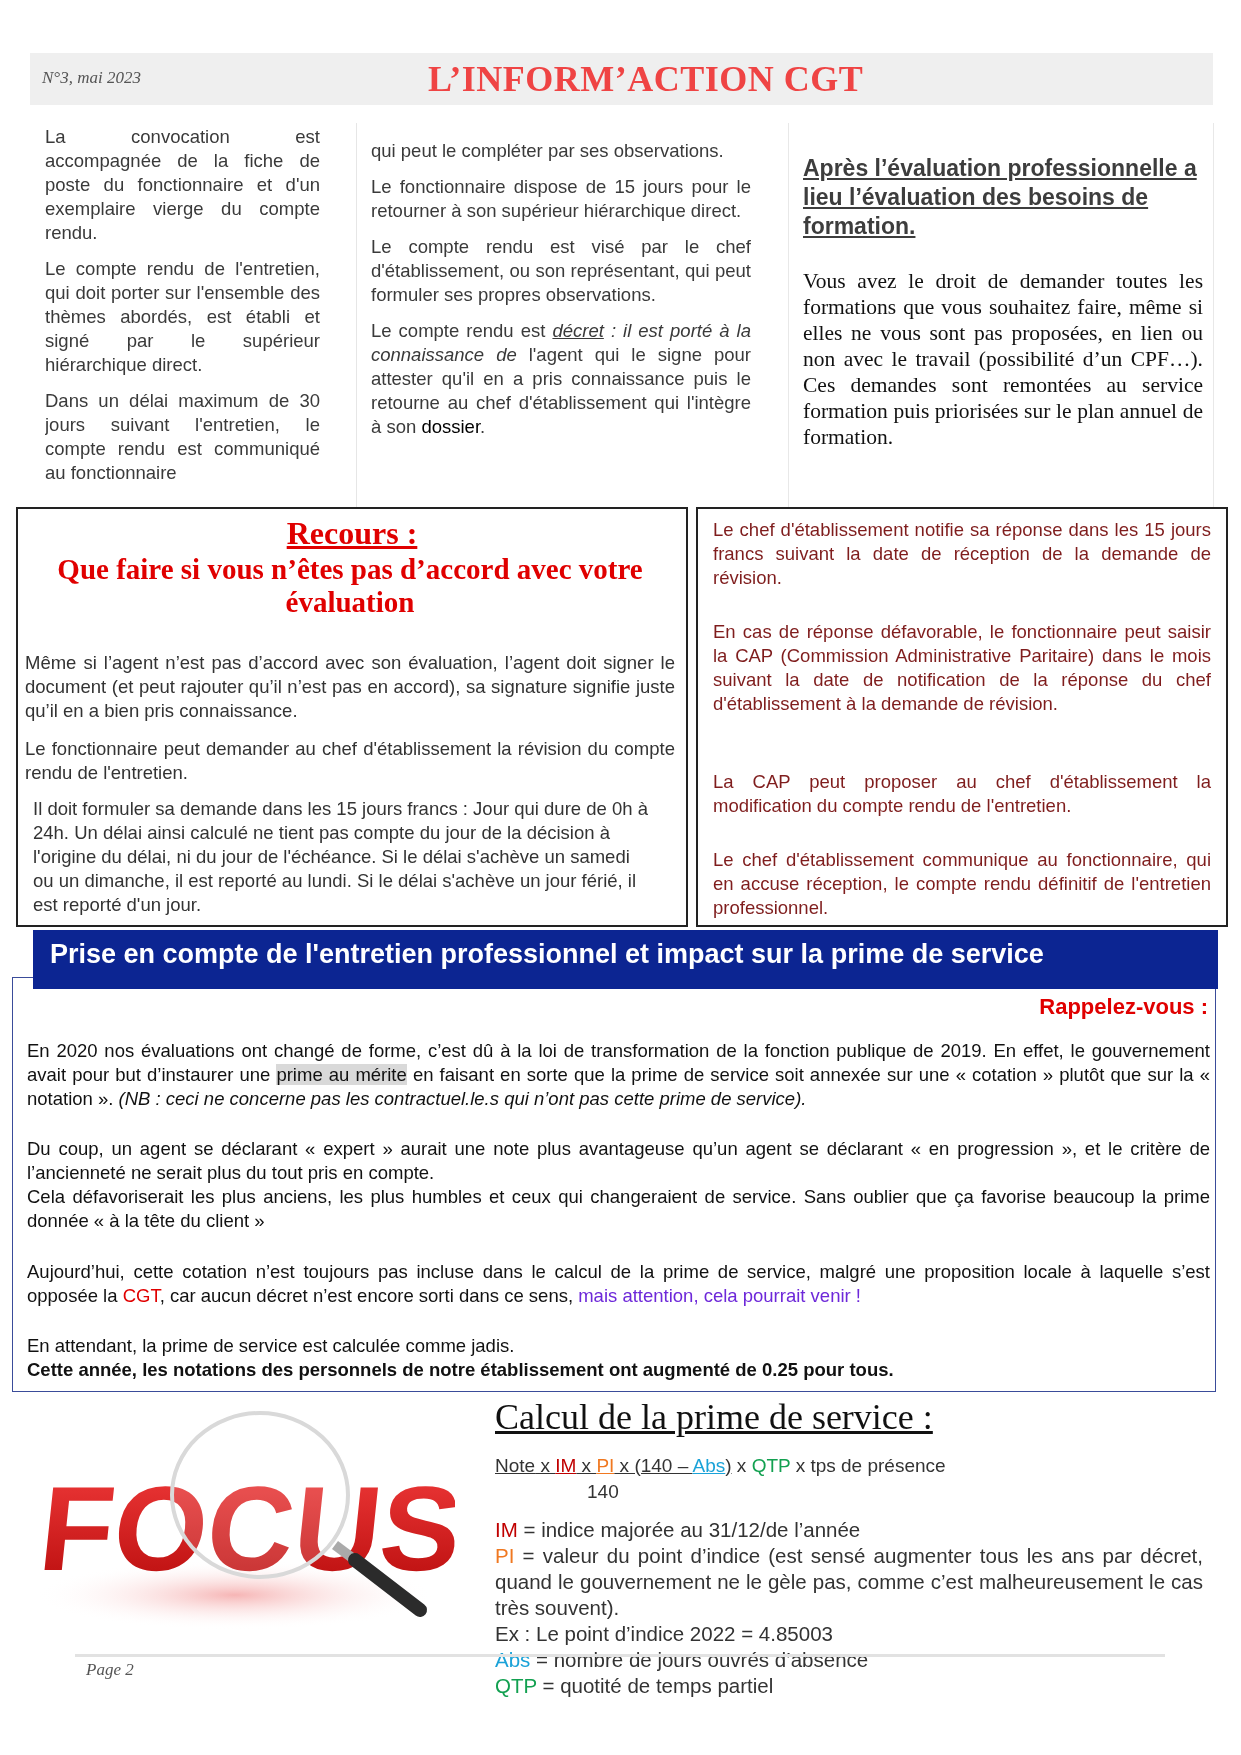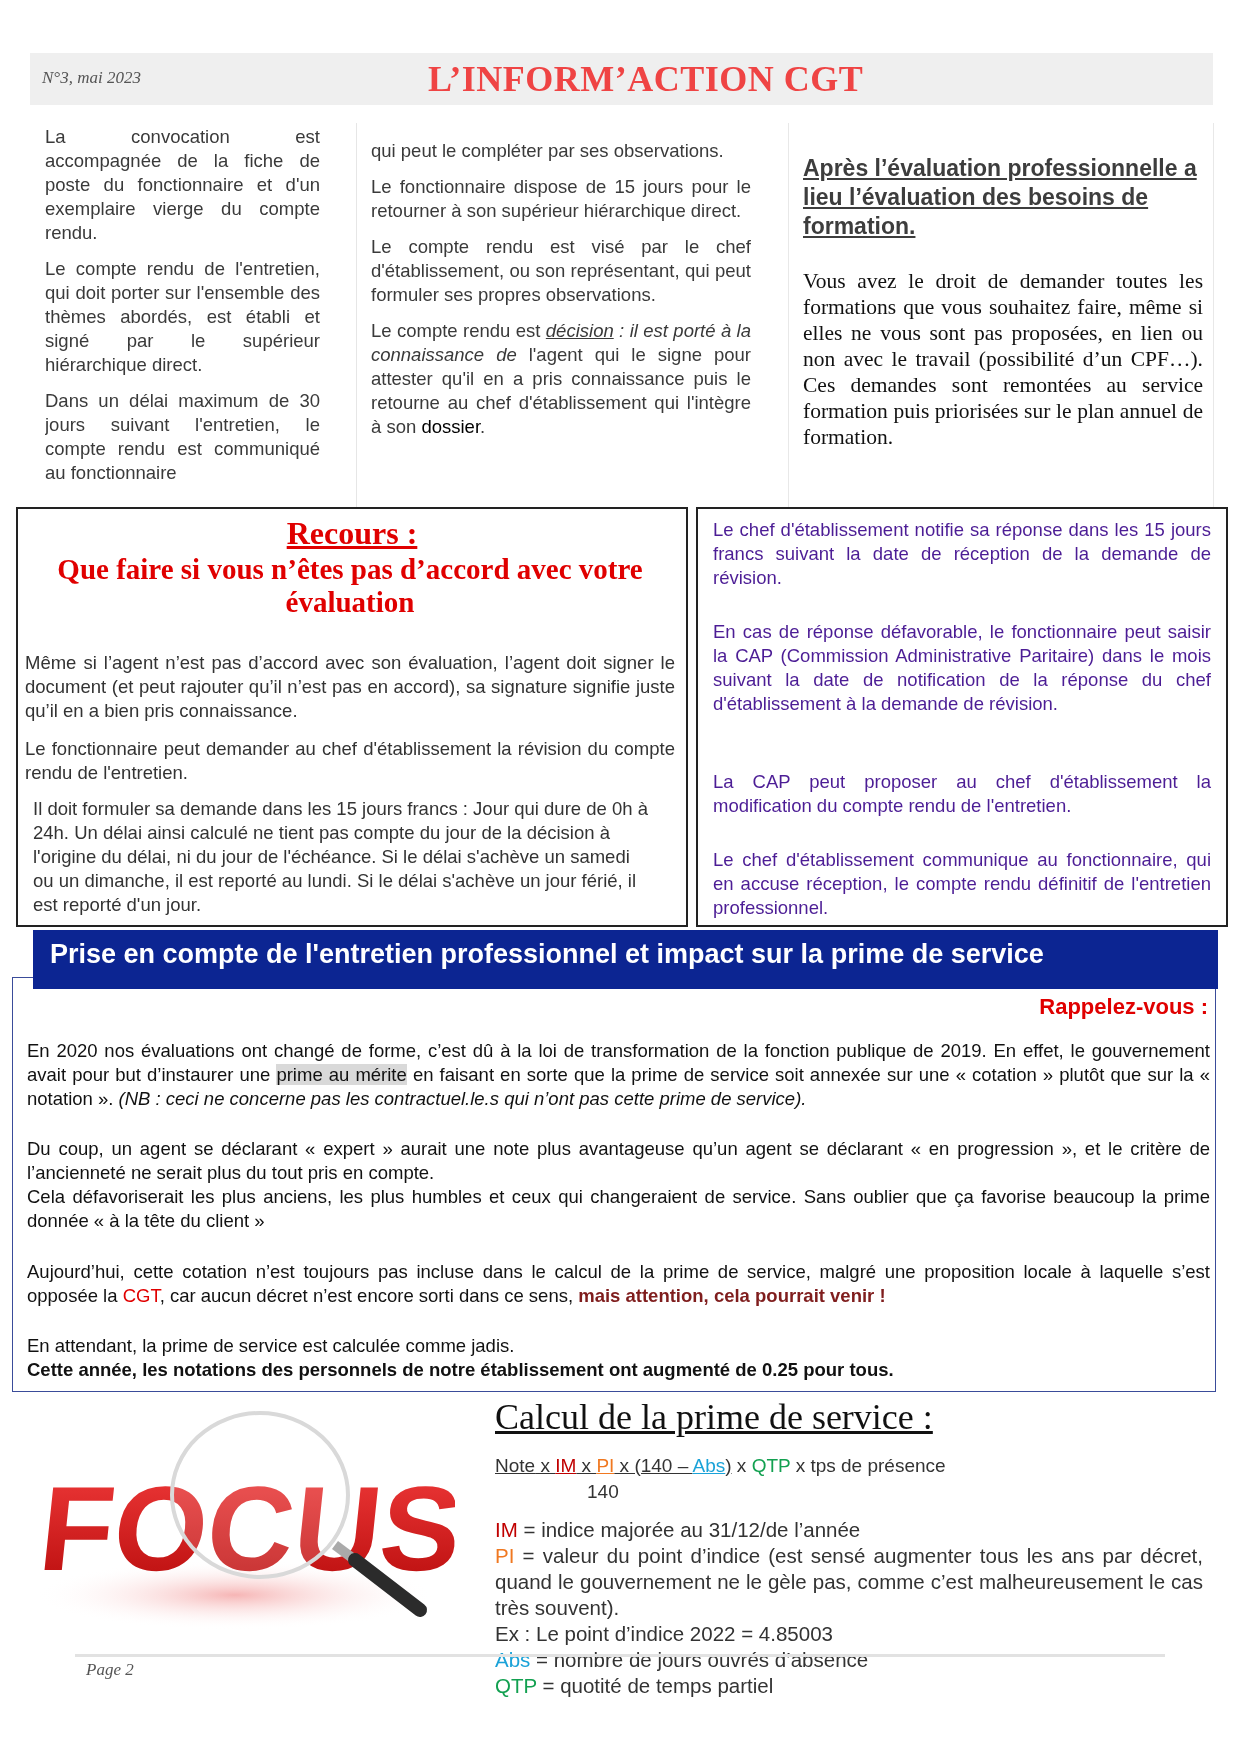--- a/index.html
+++ b/index.html
@@ -30,39 +30,39 @@
   .box-left { left:16px; top:507px; width:672px; height:420px; border:2px solid #222; box-sizing:border-box; background:#fff; }
   .box-right { left:696px; top:507px; width:532px; height:420px; border:2px solid #222; box-sizing:border-box; background:#fff; }
   .recours-title { left:16px; top:515px; width:672px; text-align:center; font-family:"Liberation Serif", serif;
                    font-weight:bold; font-size:32px; color:#e00000; text-decoration:underline; }
   .recours-sub { left:16px; top:553px; width:668px; text-align:center; font-family:"Liberation Serif", serif;
                  font-weight:bold; font-size:29px; line-height:33px; color:#e00000; }
   .recours-body { font-size:18.5px; line-height:24px; text-align:justify; color:#333; }
   .rb1 { left:25px; top:651px; width:650px; }
   .rb2 { left:25px; top:737px; width:650px; }
   .rb3 { left:33px; top:797px; width:620px; text-align:left; }
-  .rr { left:713px; width:498px; font-size:18.5px; line-height:24px; text-align:justify; color:#4c1d95; }
+  .rr { left:713px; width:498px; font-size:18.5px; line-height:24px; text-align:justify; color:#7f1d1d; }
   .rr1 { top:518px; }
   .rr2 { top:620px; }
   .rr3 { top:770px; }
   .rr4 { top:848px; }
 
   
   .prime-frame { left:12px; top:977px; width:1204px; height:415px; border:1px solid #3a4c9a; box-sizing:border-box; }
   .prime-banner { left:33px; top:930px; width:1185px; height:59px; background:#0c2592; }
   .prime-banner-text { left:50px; top:939px; color:#fff; font-weight:bold; font-size:27px; }
   .rappel { right:33px; top:994px; color:#e00000; font-weight:bold; font-size:22px; }
   .prime-text { left:27px; width:1183px; font-size:18.5px; line-height:24px; text-align:justify; color:#111; }
   .pt1 { top:1039px; }
   .pt2 { top:1137px; }
   .pt3 { top:1260px; }
   .pt4 { top:1334px; }
   .hl { background:#d9d9d9; }
   .red { color:#e00000; }
-  .redb { color:#7f1d1d; font-weight:bold; }
+  .redb { color:#6d28d9; font-weight:normal; }
 
   
   .focus { left:25px; top:1395px; width:430px; height:235px; }
 
   
   .calc-title { left:495px; top:1396px; font-family:"Liberation Serif", serif; font-size:36px;
                 text-decoration:underline; color:#111; }
   .formula { left:495px; top:1455px; font-size:19px; color:#333; }
   .formula-den { left:587px; top:1481px; font-size:19px; color:#333; }
   .u { text-decoration:underline; }
@@ -87,21 +87,21 @@
 <div class="abs col col1">
   <p>La convocation est accompagnée de la fiche de poste du fonctionnaire et d'un exemplaire vierge du compte rendu.</p>
   <p>Le compte rendu de l'entretien, qui doit porter sur l'ensemble des thèmes abordés, est établi et signé par le supérieur hiérarchique direct.</p>
   <p>Dans un délai maximum de 30 jours suivant l'entretien, le compte rendu est communiqué au fonctionnaire</p>
 </div>
 
 <div class="abs col col2">
   <p>qui peut le compléter par ses observations.</p>
   <p>Le fonctionnaire dispose de 15 jours pour le retourner à son supérieur hiérarchique direct.</p>
   <p>Le compte rendu est visé par le chef d'établissement, ou son représentant, qui peut formuler ses propres observations.</p>
-  <p><span>Le compte rendu est </span><span style="font-style:italic; text-decoration:underline;">décision</span><span style="font-style:italic;"> : il est porté à la connaissance de</span><span> l'agent qui le signe pour attester qu'il en a pris connaissance puis le retourne au chef d'établissement qui l'intègre à son </span><span style="color:#000;">dossier</span><span>.</span></p>
+  <p><span>Le compte rendu est </span><span style="font-style:italic; text-decoration:underline;">décret</span><span style="font-style:italic;"> : il est porté à la connaissance de</span><span> l'agent qui le signe pour attester qu'il en a pris connaissance puis le retourne au chef d'établissement qui l'intègre à son </span><span style="color:#000;">dossier</span><span>.</span></p>
 </div>
 
 <div class="abs col3-frame"></div>
 <div class="abs col3-title">Après l’évaluation professionnelle a lieu l’évaluation des besoins de formation.</div>
 <div class="abs col3-body">Vous avez le droit de demander toutes les formations que vous souhaitez faire, même si elles ne vous sont pas proposées, en lien ou non avec le travail (possibilité d’un CPF…). Ces demandes sont remontées au service formation puis priorisées sur le plan annuel de formation.</div>
 
 <div class="abs box-left"></div>
 <div class="abs box-right"></div>
 <div class="abs recours-title">Recours :</div>
 <div class="abs recours-sub">Que faire si vous n’êtes pas d’accord avec votre évaluation</div>

